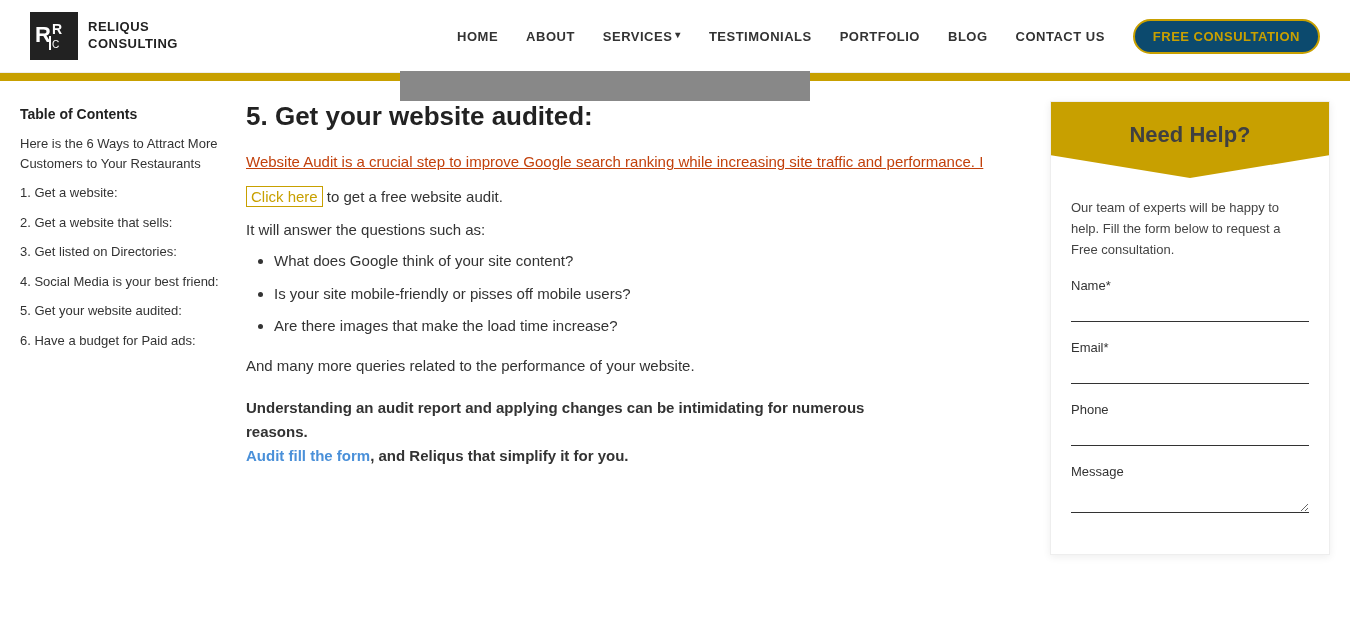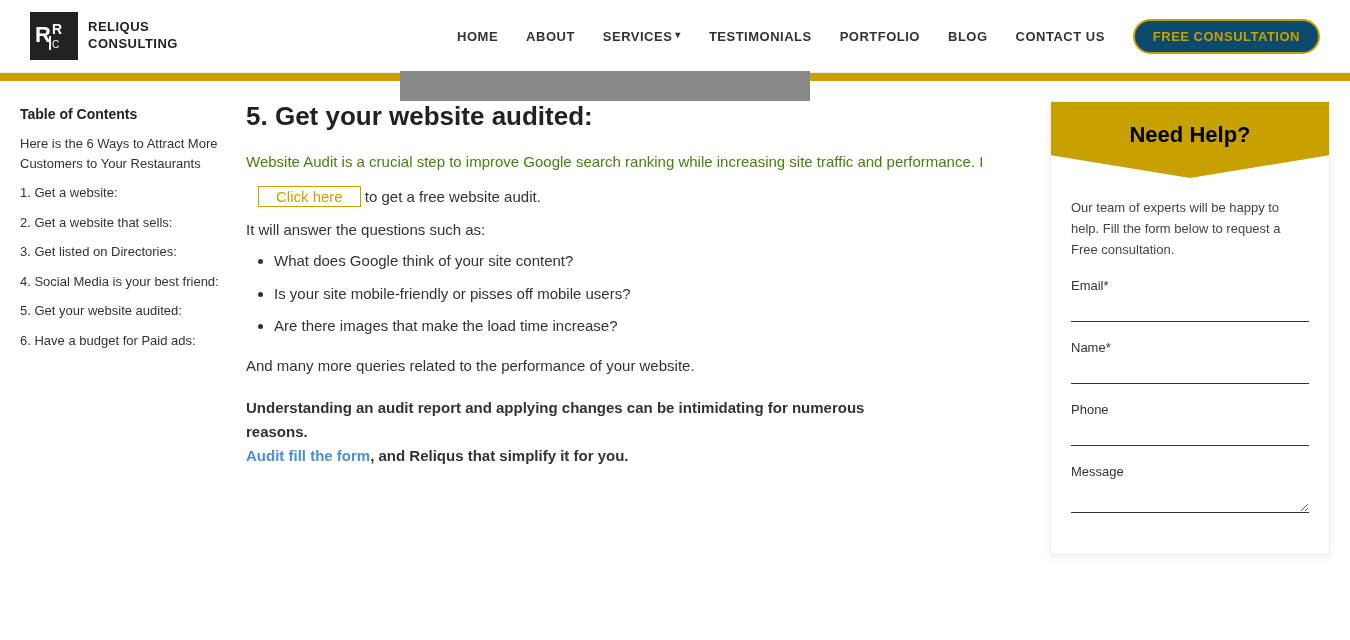--- a/index.html
+++ b/index.html
@@ -102,30 +102,30 @@
     }
     .section-title {
       font-size: 26px;
       font-weight: 700;
       color: #222;
       margin-bottom: 18px;
     }
     .intro-text {
       font-size: 15px;
       line-height: 1.6;
-      color: #4d7c0f;
+      color: #c2410c;
       margin-bottom: 14px;
+      text-decoration: underline;
     }
     .click-here-link {
       color: #c8a000;
       border: 1.5px solid #c8a000;
-      padding: 1px 17px;
+      padding: 1px 4px;
       text-decoration: none;
       font-size: 15px;
-      margin-left: 12px;
     }
     .audit-subtext {
       font-size: 15px;
       color: #333;
       margin-bottom: 16px;
     }
     .questions-title {
       font-size: 15px;
       color: #333;
       margin-bottom: 12px;
@@ -172,21 +172,21 @@
     .need-help-header {
       background: #c8a000;
       padding: 20px 20px 30px 20px;
       position: relative;
       clip-path: polygon(0 0, 100% 0, 100% 70%, 50% 100%, 0 70%);
       margin-bottom: 10px;
     }
     .need-help-title {
       font-size: 22px;
       font-weight: 700;
-      color: #000000;
+      color: #404040;
       text-align: center;
     }
     .need-help-body {
       padding: 10px 20px 20px 20px;
     }
     .help-desc {
       font-size: 13px;
       color: #444;
       line-height: 1.6;
       margin-bottom: 18px;
@@ -300,27 +300,27 @@
 
   <aside class="form-sidebar">
     <div class="need-help-box">
       <div class="need-help-header">
         <h3 class="need-help-title">Need Help?</h3>
       </div>
       <div class="need-help-body">
         <p class="help-desc">Our team of experts will be happy to help. Fill the form below to request a Free consultation.</p>
 
         <div class="form-field">
+          <label class="form-label">Name*</label>
+          <input class="form-input" type="text" style="">
+        </div>
+
+        <div class="form-field">
           <label class="form-label">Email*</label>
           <input class="form-input" type="email" style="">
-        </div>
-
-        <div class="form-field">
-          <label class="form-label">Name*</label>
-          <input class="form-input" type="text" style="">
         </div>
 
         <div class="form-field">
           <label class="form-label">Phone</label>
           <input class="form-input" type="tel" style="">
         </div>
 
         <div class="form-field">
           <label class="form-label">Message</label>
           <textarea class="form-textarea" style=""></textarea>

